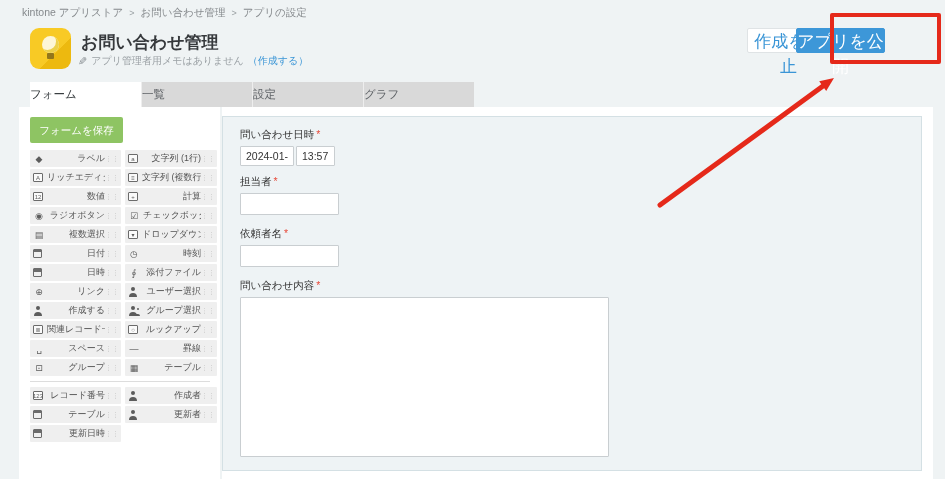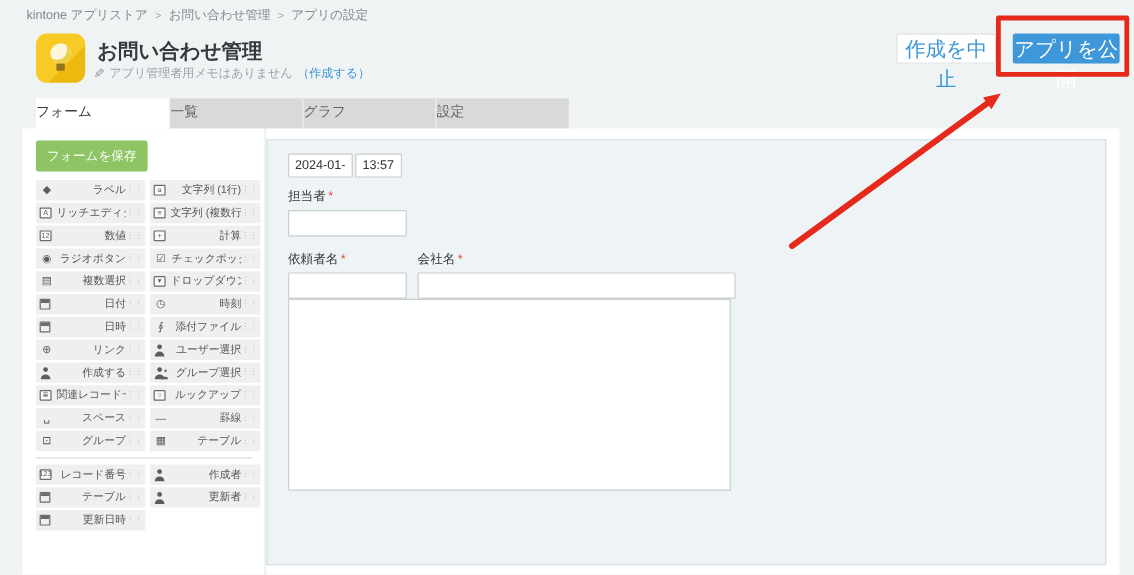--- a/index.html
+++ b/index.html
@@ -19,21 +19,21 @@
     background:#fdf6d8;box-shadow:inset -3px -3px 0 #ecd04a;}
   .app-icon::after{content:"";position:absolute;left:17px;top:25px;width:7px;height:6px;background:#93761b;border-radius:1px;}
   .app-title{position:absolute;left:81px;top:31px;font-size:17px;font-weight:bold;color:#36393c;}
   .memo-row{position:absolute;left:78px;top:54px;font-size:10px;color:#9aa0a4;display:flex;align-items:center;gap:4px;}
   .memo-icon{font-size:11px;color:#8a9094;transform:scaleX(-1);display:inline-block;}
   .memo-link{color:#3a95d6;cursor:pointer;font-family:Liberation Mono, monospace;}
   
   .btn{position:absolute;top:28px;height:25px;line-height:25px;text-align:center;font-size:17px;
     border-radius:2px;cursor:pointer;box-sizing:border-box;}
   .btn-cancel{left:747px;width:83px;background:#fff;border:1px solid #dfe3e5;color:#3a95d6;}
-  .btn-publish{left:844px;width:89px;background:#3d97d8;color:#fff;border:1px solid #3d97d8;}
+  .btn-publish{left:796px;width:89px;background:#3d97d8;color:#fff;border:1px solid #3d97d8;}
   
   .red-box{position:absolute;left:830px;top:13px;width:103px;height:43px;border:4px solid #e5291a;
     border-radius:2px;z-index:50;pointer-events:none;}
   .arrow-svg{position:absolute;left:640px;top:62px;z-index:49;pointer-events:none;}
   
   .tab-bar{position:absolute;left:30px;top:82px;display:flex;height:25px;z-index:2;}
   .tab{width:111px;height:25px;line-height:25px;text-align:left;font-size:11.5px;color:#5f6367;
     background:#d9d9d9;cursor:pointer;box-sizing:border-box;border-left:1px solid rgba(255,255,255,.55);}
   .tab:first-child{border-left:none;}
   .tab.active{background:#ffffff;color:#33383b;}
@@ -98,22 +98,22 @@
 
 <div class="red-box"></div>
 <svg class="arrow-svg" width="210" height="155" viewBox="0 0 210 155">
   <line x1="20" y1="143" x2="183" y2="24" stroke="#e5291a" stroke-width="5" stroke-linecap="round"></line>
   <polygon points="194,16 186.2,29.1 179.2,19.3" fill="#e5291a"></polygon>
 </svg>
 
 <div class="tab-bar">
     <div class="tab active">フォーム</div>
     <div class="tab">一覧</div>
+    <div class="tab">設定</div>
     <div class="tab">グラフ</div>
-    <div class="tab">設定</div>
   </div>
 
 <div class="sidebar">
   <div class="save-btn">フォームを保存</div>
   <div class="field-grid">
       <div class="field-item">
         <span class="ic glyph">◆</span>
         <span class="lbl">ラベル</span>
         <span class="dots">⋮⋮</span>
       </div>
@@ -259,37 +259,35 @@
         <span class="ic cal"></span>
         <span class="lbl">更新日時</span>
         <span class="dots">⋮⋮</span>
       </div>
     </div>
 </div>
 
 <div class="main-panel">
   <div class="form-canvas">
 
+    <div class="f-label"><span>問い合わせ日時</span><span class="req">*</span></div>
     <div class="f-row mb10" style="gap:0;">
       <input class="t-input inp-date" readonly="" value="2024-01-09" style="">
       <input class="t-input inp-time" readonly="" value="13:57" style="">
     </div>
 
     <div class="f-label"><span>担当者</span><span class="req">*</span></div>
     <div class="mb12">
       <input class="t-input inp-user" readonly="" value="" style="">
     </div>
 
     <div class="f-row">
       <div>
         <div class="f-label"><span>依頼者名</span><span class="req">*</span></div>
         <input class="t-input inp-requester" readonly="" value="" style="">
       </div>
-      <div>
-        <div class="f-label"><span>会社名</span><span class="req">*</span></div>
-        <input class="t-input inp-company" readonly="" value="" style="">
-      </div>
-    </div>
-
+    </div>
+
+    <div class="f-label" style="margin-top:12px;"><span>問い合わせ内容</span><span class="req">*</span></div>
     <textarea class="f-textarea" readonly="" style=""></textarea>
 
   </div>
 </div>
 
 </body></html>

